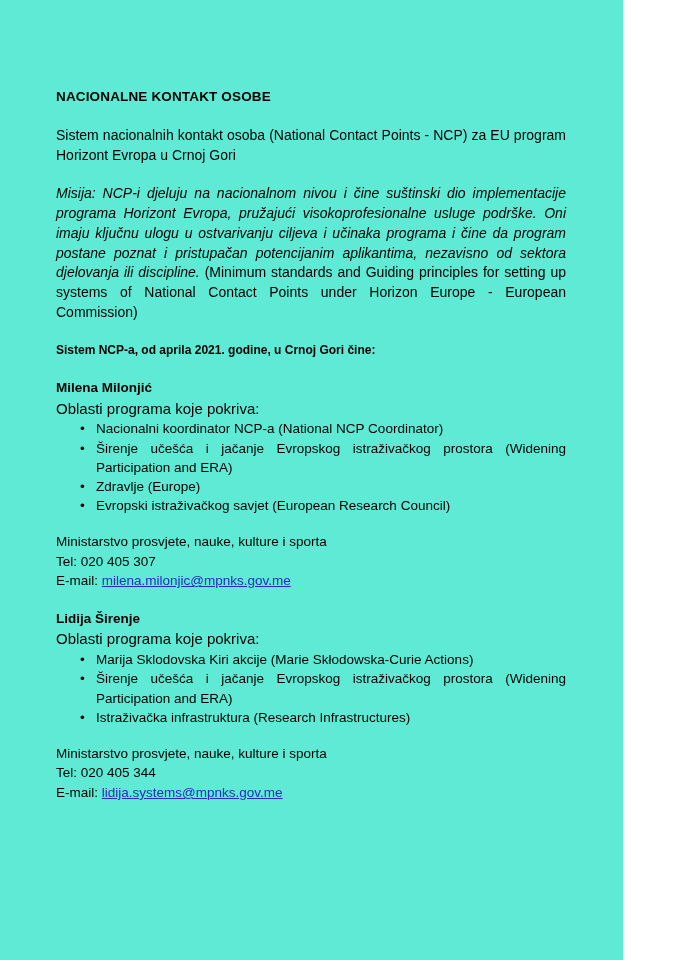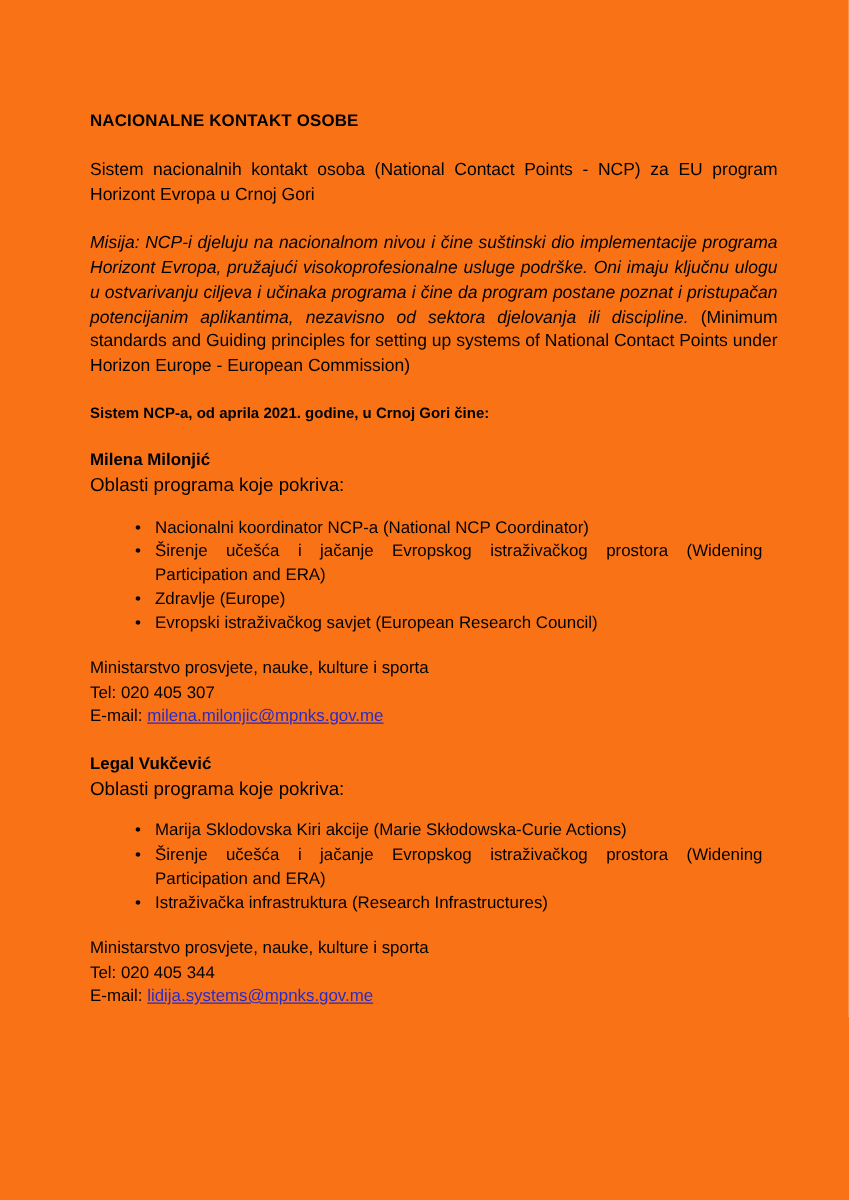--- a/index.html
+++ b/index.html
@@ -10,24 +10,24 @@
   }
   body {
     width: 679px;
     height: 960px;
     font-family: "Liberation Sans", sans-serif;
     color: #000000;
     overflow: hidden;
   }
   .page {
     position: relative;
-    width: 679px;
+    width: 623px;
     height: 960px;
-    background: #f97316;
-    padding: 88px 57px 0 72px;
+    background: #5eead4;
+    padding: 88px 57px 0 56px;
   }
   .doc-title {
     font-size: 13.5px;
     font-weight: bold;
     line-height: 1.35;
     letter-spacing: 0.15px;
     margin: 0 0 20px 0;
   }
   p.para {
     font-size: 14px;
@@ -50,21 +50,21 @@
     line-height: 1.45;
     margin: 0;
   }
   .person-subtitle {
     font-size: 15px;
     line-height: 1.45;
     margin: 0;
   }
   ul.bullets {
     list-style: none;
-    margin: 12px;
+    margin: 0;
     padding: 0;
   }
   ul.bullets li {
     position: relative;
     font-size: 13.5px;
     line-height: 1.42;
     padding-left: 40px;
     text-align: justify;
     margin: 0;
   }
@@ -115,21 +115,21 @@
     <div class="contact-block">
       <p class="contact-line">Ministarstvo prosvjete, nauke, kulture i sporta</p>
       <p class="contact-line"><span>Tel:</span> <span>020 405 307</span></p>
       <p class="contact-line"><span>E-mail:</span> <a class="mail-link" href="#">milena.milonjic@mpnks.gov.me</a></p>
     </div>
   </div>
 
   <div class="gap-person"></div>
 
   <div class="person">
-    <p class="person-name">Legal Vukčević</p>
+    <p class="person-name">Lidija Širenje</p>
     <p class="person-subtitle">Oblasti programa koje pokriva:</p>
     <ul class="bullets">
       <li>Marija Sklodovska Kiri akcije (Marie Skłodowska-Curie Actions)</li>
       <li>Širenje učešća i jačanje Evropskog istraživačkog prostora (Widening Participation and ERA)</li>
       <li>Istraživačka infrastruktura (Research Infrastructures)</li>
     </ul>
     <div class="contact-block">
       <p class="contact-line">Ministarstvo prosvjete, nauke, kulture i sporta</p>
       <p class="contact-line"><span>Tel:</span> <span>020 405 344</span></p>
       <p class="contact-line"><span>E-mail:</span> <a class="mail-link" href="#">lidija.systems@mpnks.gov.me</a></p>

